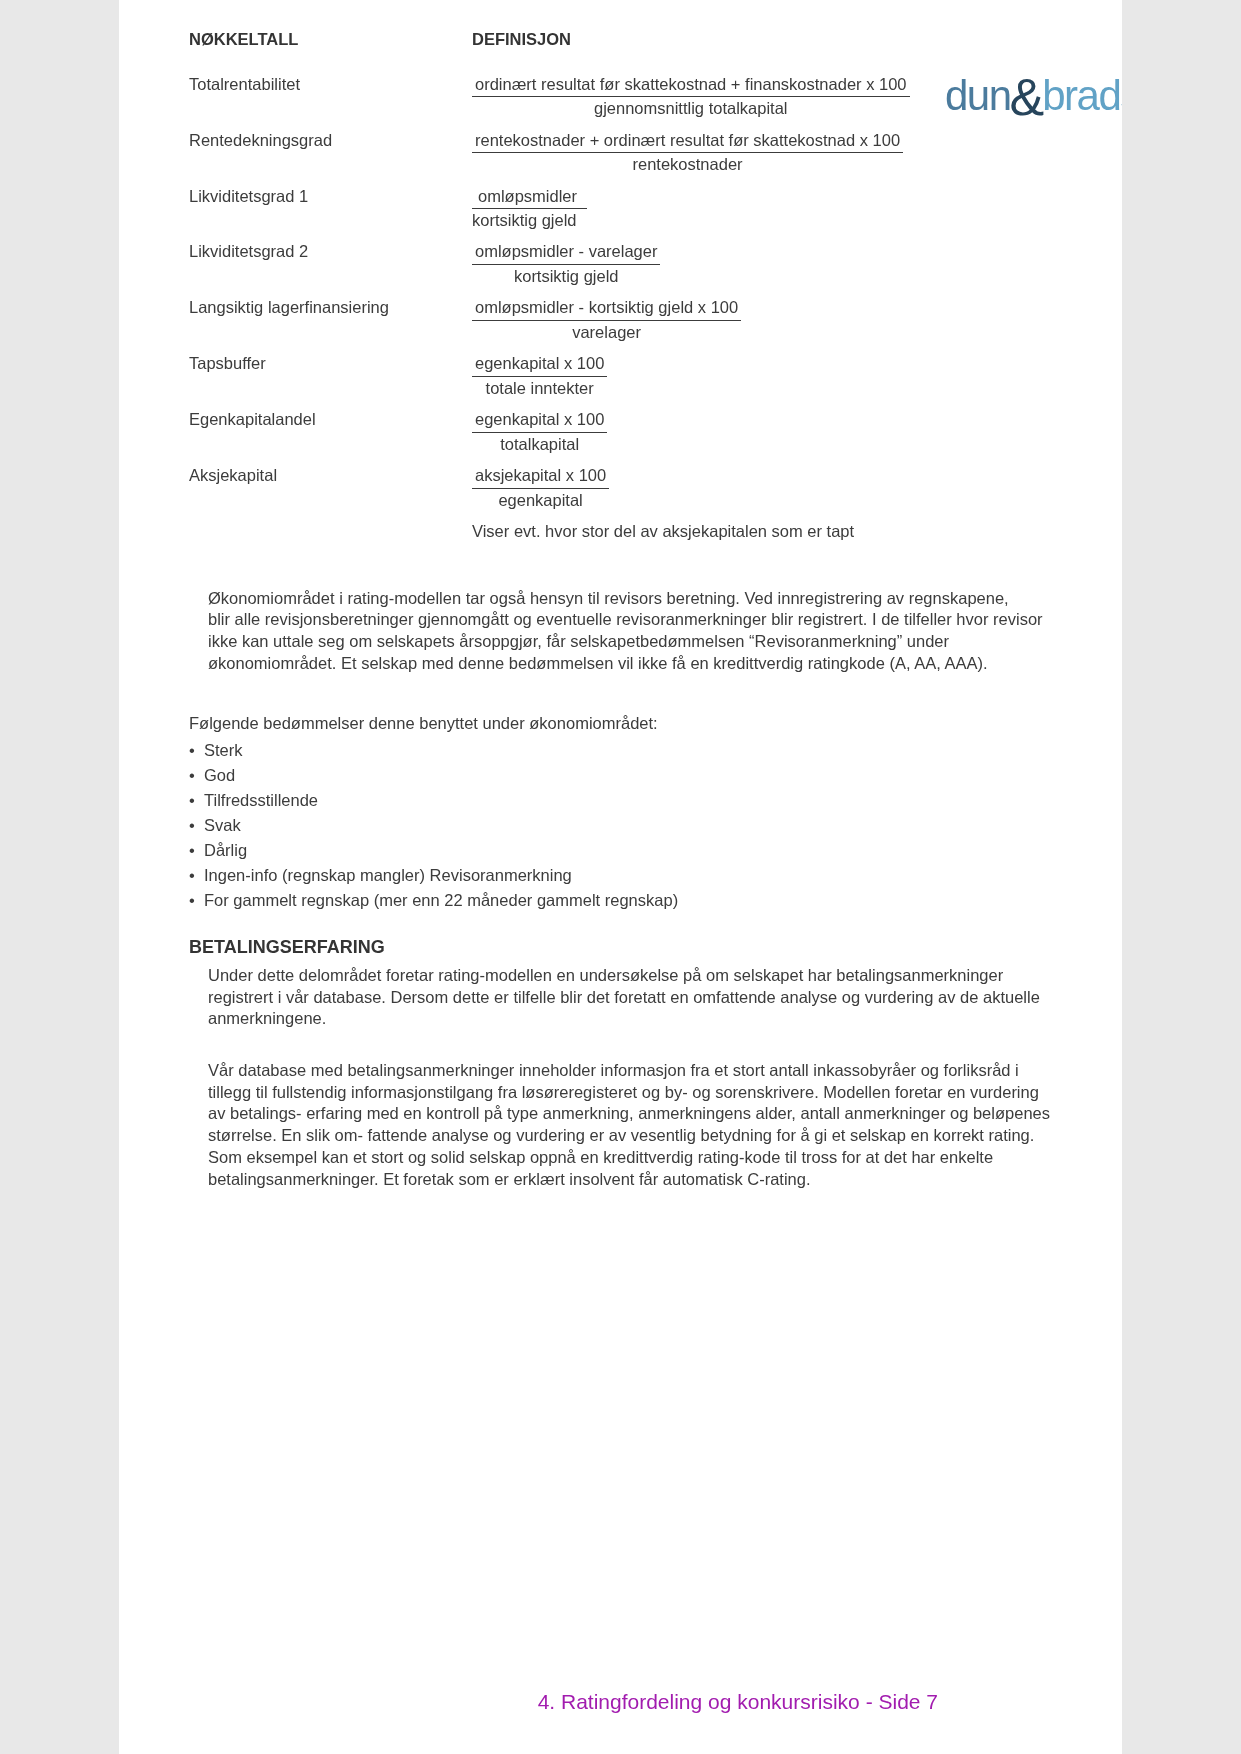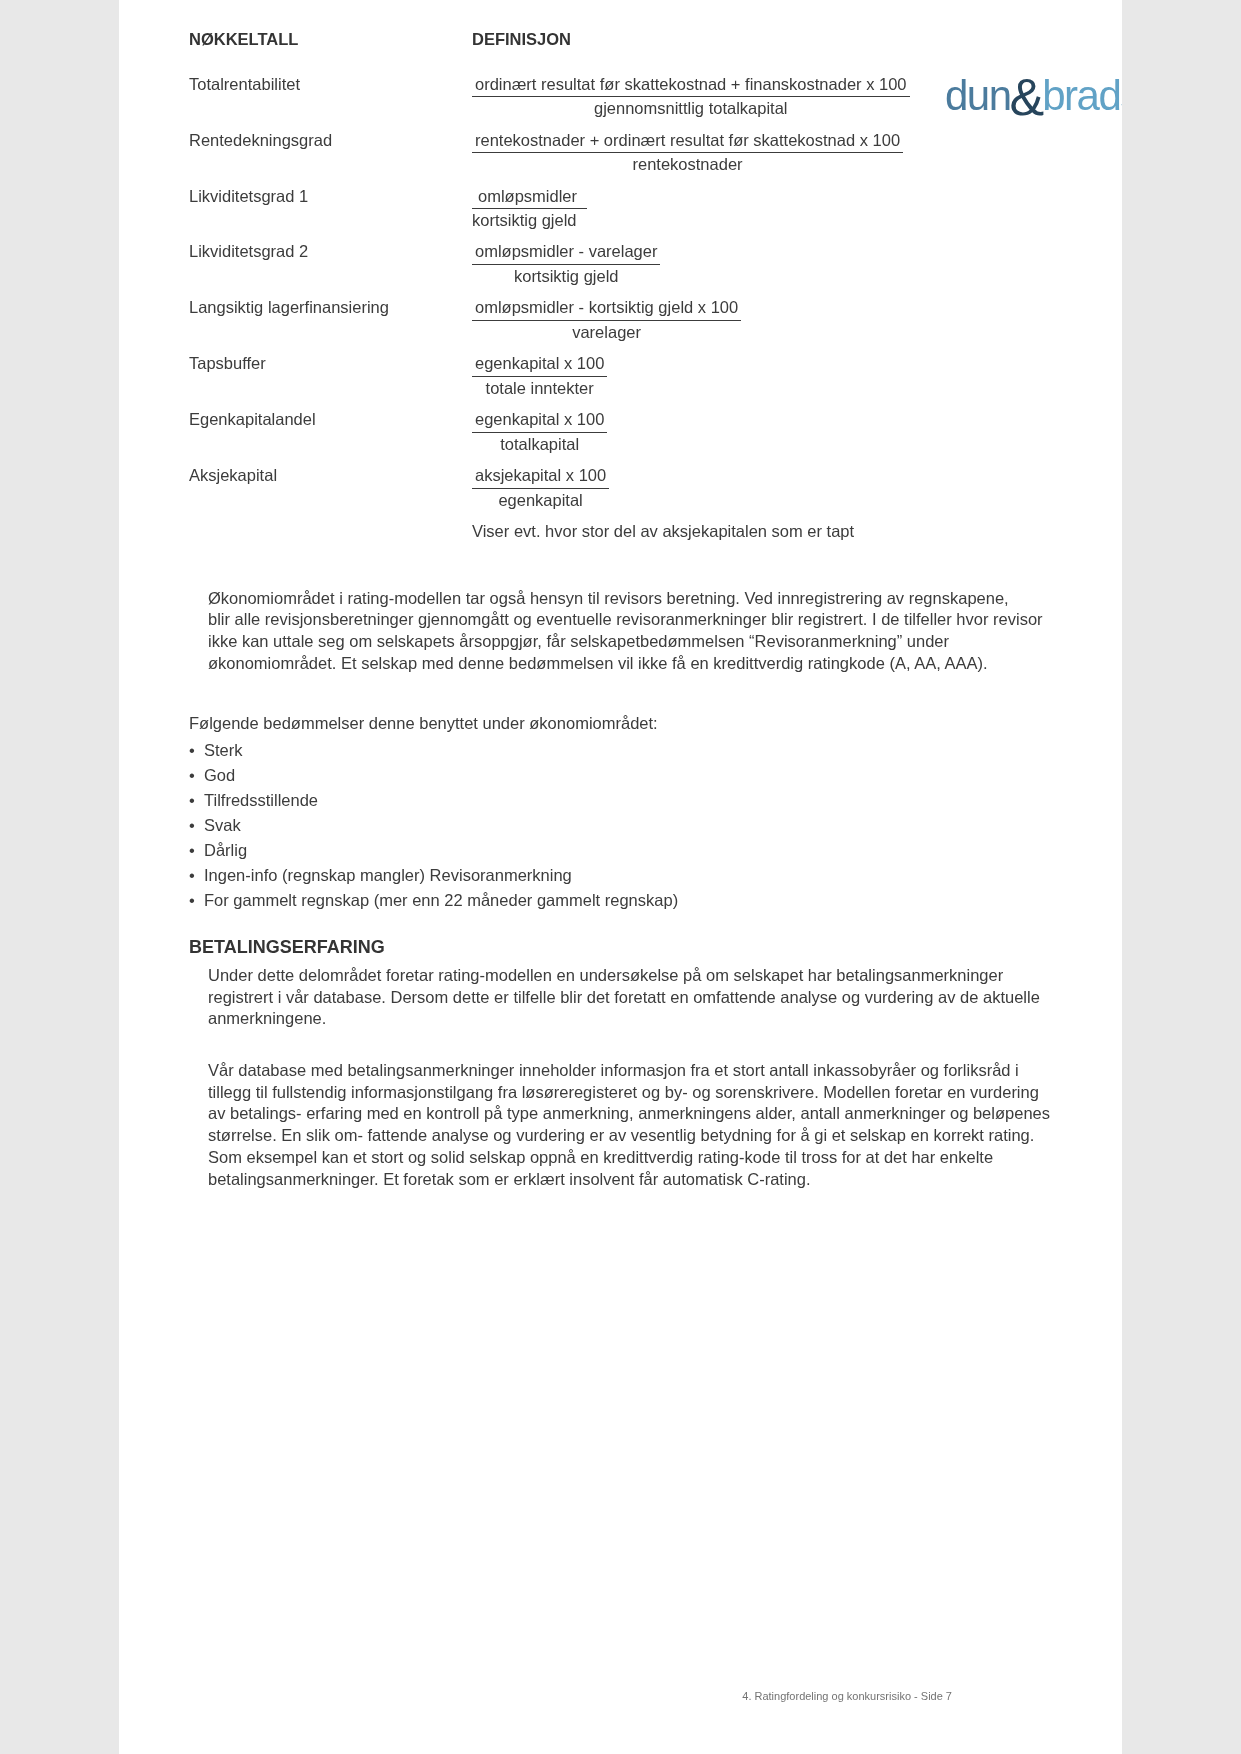--- a/index.html
+++ b/index.html
@@ -67,23 +67,23 @@
     position: absolute; left: 0; top: 0;
   }
 
   .section-heading { margin-top: 24px; font-weight: bold; color: #343434; font-size: 18px; }
   .para-payment-1 { margin-top: 6px; }
   .para-payment-2 { margin-top: 30px; }
 
   .page-footer {
     position: absolute;
     top: 1690px;
-    right: 170px;
-    font-size: 11px;
-    color: #737373;
+    right: 184px;
+    font-size: 21px;
+    color: #a21caf;
   }
 </style>
 </head>
 <body>
 
 <div class="page">
 
   <div class="logo">
     <span class="dun">dun</span><span class="amp">&amp;</span><span class="bradstreet">bradstreet</span>
   </div>

